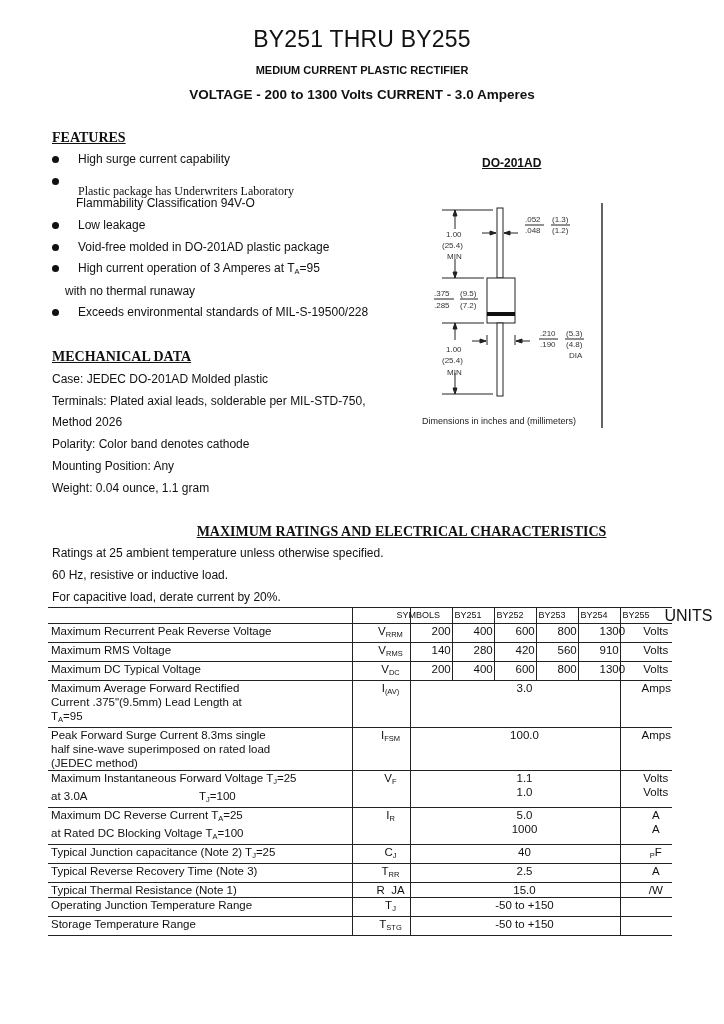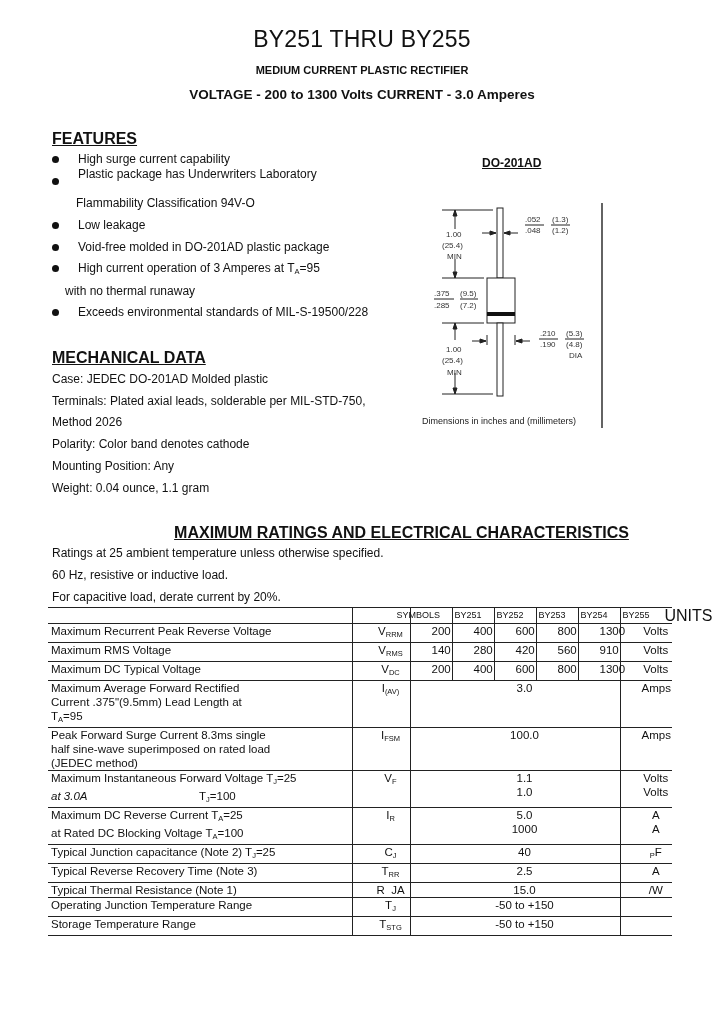--- a/index.html
+++ b/index.html
@@ -2,21 +2,21 @@
 <html><head>
 <meta charset="utf-8">
 <style>
   html, body { margin:0; padding:0; background:#ffffff; }
   body { width:724px; height:1024px; position:relative; overflow:hidden;
          font-family:"Liberation Sans", sans-serif; color:#111; }
   .abs { position:absolute; }
   .title { top:26px; left:0; width:724px; text-align:center; font-size:23px; letter-spacing:0.2px; }
   .sub1 { top:64px; left:0; width:724px; text-align:center; font-size:11px; font-weight:bold; }
   .sub2 { top:87px; left:0; width:724px; text-align:center; font-size:13.5px; font-weight:bold; }
-  .sechead { font-size:16px; font-weight:bold; text-decoration:underline; }
+  .sechead { font-size:14px; font-weight:bold; text-decoration:underline;font-family:Liberation Serif, serif; }
   .line { font-size:12px; white-space:nowrap; }
   .bullet { position:absolute; left:52px; width:7px; height:7px; border-radius:50%; background:#111; }
   sub { font-size:7.5px; vertical-align:-2px; }
   
   .diag-label { font-size:12px; font-weight:bold; text-decoration:underline; }
   .dimtxt { font-family:"Liberation Sans", sans-serif; font-size:8px; fill:#333; }
   
   table.spec { position:absolute; left:48px; top:607px; width:624px; border-collapse:collapse;
                font-size:11.5px; table-layout:fixed; }
   table.spec td { padding:0 2px; line-height:14px; vertical-align:top; border-bottom:1.2px solid #222; }
@@ -32,21 +32,21 @@
 
 <div class="abs title">BY251 THRU BY255</div>
 <div class="abs sub1">MEDIUM CURRENT PLASTIC RECTIFIER</div>
 <div class="abs sub2">VOLTAGE - 200 to 1300 Volts  CURRENT - 3.0 Amperes</div>
 
 <div class="abs sechead" style="left:52px;top:130px;">FEATURES</div>
 <div>
   <span class="bullet" style="top:156px;"></span>
   <div class="abs line" style="left:78px;top:152px;">High surge current capability</div>
   <span class="bullet" style="top:178px;"></span>
-  <div class="abs line" style="left:78px;top:167px;">Plastic package has Underwriters Laboratory</div>
+  <div class="abs line" style="left:78px;top:184px;font-family:Liberation Serif, serif;">Plastic package has Underwriters Laboratory</div>
   <div class="abs line" style="left:76px;top:196px;">Flammability Classification 94V-O</div>
   <span class="bullet" style="top:222px;"></span>
   <div class="abs line" style="left:78px;top:218px;">Low leakage</div>
   <span class="bullet" style="top:244px;"></span>
   <div class="abs line" style="left:78px;top:240px;">Void-free molded in DO-201AD plastic package</div>
   <span class="bullet" style="top:265px;"></span>
   <div class="abs line" style="left:78px;top:261px;"><span>High current operation of 3 Amperes at T</span><sub>A</sub><span>=95</span></div>
   <div class="abs line" style="left:65px;top:284px;">with no thermal runaway</div>
   <span class="bullet" style="top:309px;"></span>
   <div class="abs line" style="left:78px;top:305px;">Exceeds environmental standards of MIL-S-19500/228</div>
@@ -210,21 +210,21 @@
 half sine-wave superimposed on rated load
 (JEDEC method)</td>
     <td class="vl c"><span>I</span><sub>FSM</sub></td>
     <td class="vl c" colspan="5">100.0</td>
     <td class="vl c">Amps</td>
   </tr>
 
   <tr>
     <td class="param">
       <div><span>Maximum Instantaneous Forward Voltage T</span><sub>J</sub><span>=25</span></div>
-      <div><span style="display:inline-block;width:148px;font-style:italic;">at 3.0A</span><span>T</span><sub>J</sub><span>=100</span></div>
+      <div><span style="display:inline-block;width:148px;">at 3.0A</span><span>T</span><sub>J</sub><span>=100</span></div>
     </td>
     <td class="vl c"><span>V</span><sub>F</sub></td>
     <td class="vl c" colspan="5">
           <div>1.1</div>
           <div>1.0</div>
         </td>
     <td class="vl c">
           <div>Volts</div>
           <div>Volts</div>
         </td>

